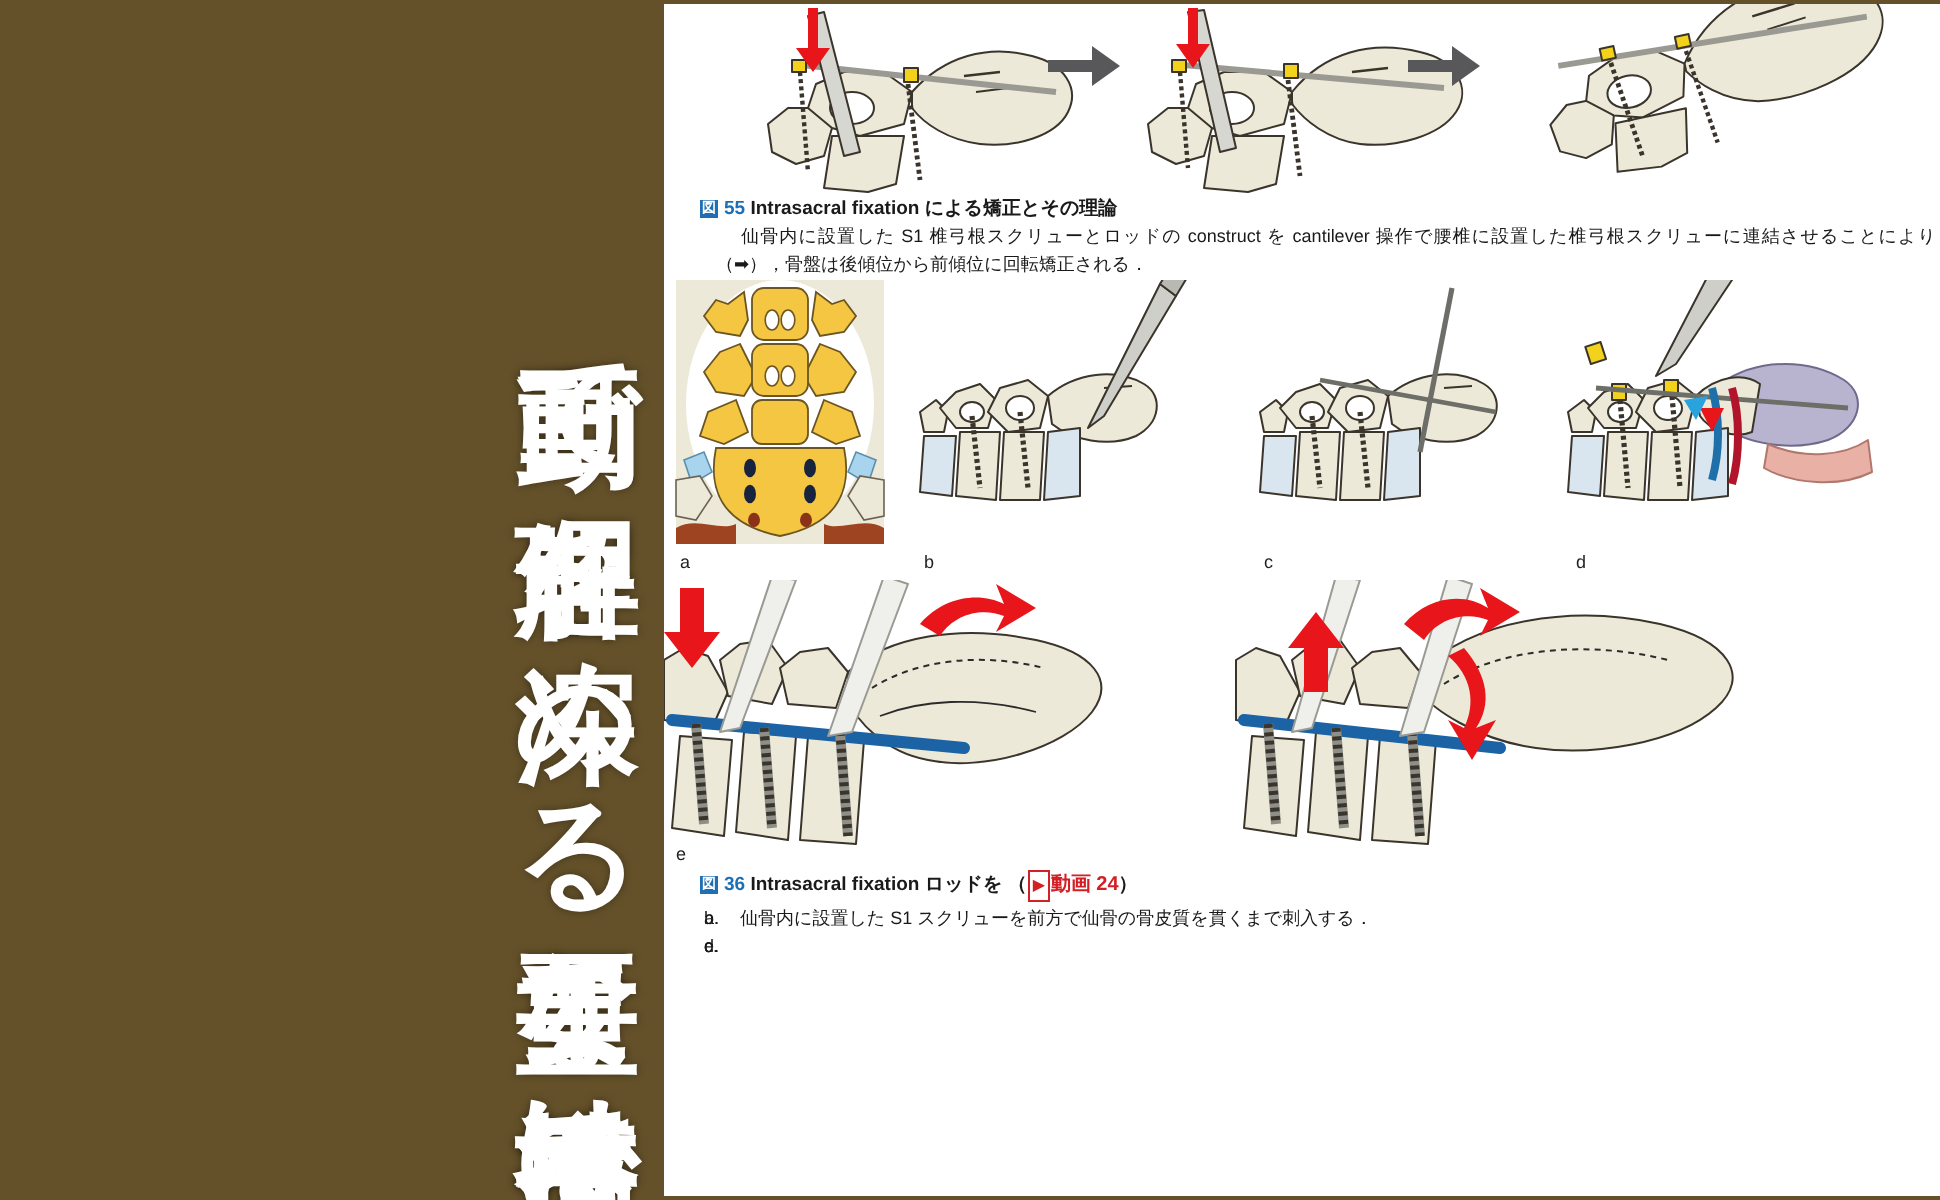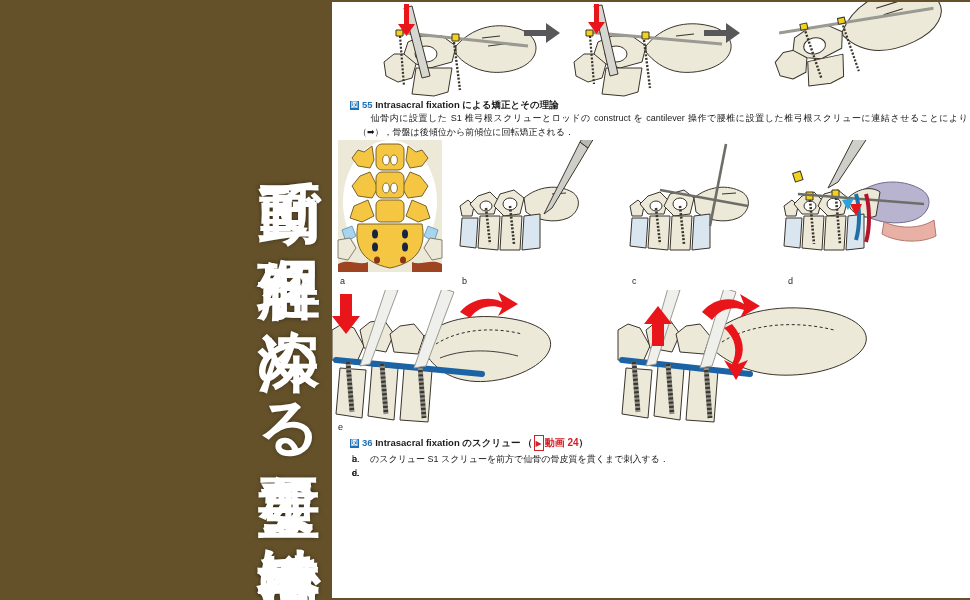--- a/index.html
+++ b/index.html
@@ -374,27 +374,27 @@
         <path d="M370 22 C382 8 400 6 412 14 L408 4 L428 16 L408 28 L412 20 C402 16 388 18 380 30 Z" fill="#e8151b" stroke="none"></path>
         <path d="M400 34 C412 48 414 62 406 74 L416 70 L404 90 L392 70 L400 74 C406 62 404 48 392 38 Z" fill="#e8151b" stroke="none"></path>
 
         <text x="6" y="140" font-size="9" fill="#231f20" font-family="Liberation Sans, sans-serif">e</text>
       </svg>
     </div>
 
     <div class="cap">
       <div class="cap-head">
         <span class="fignum-box">図</span><span class="fignum">36</span>
-        <span>Intrasacral fixation</span><span> のスクリュー</span>
+        <span>Intrasacral fixation</span><span> ロッドを</span>
         <span>（<span class="videotag"><span class="play">▶</span></span><span class="videolabel">動画</span> <span class="videolabel">24</span>）</span>
       </div>
 
       <ol class="steps">
         <li><span class="mk">a.</span></li>
-        <li><span class="mk">b.</span><span>のスクリュー S1 スクリューを前方で仙骨の骨皮質を貫くまで刺入する．</span></li>
+        <li><span class="mk">b.</span><span>仙骨内に設置した S1 スクリューを前方で仙骨の骨皮質を貫くまで刺入する．</span></li>
         <li><span class="mk">c.</span></li>
         <li><span class="mk">d.</span></li>
         <li><span class="mk">e.</span></li>
       </ol>
     </div>
 
   </div>
 </div>
 
 </body></html>

